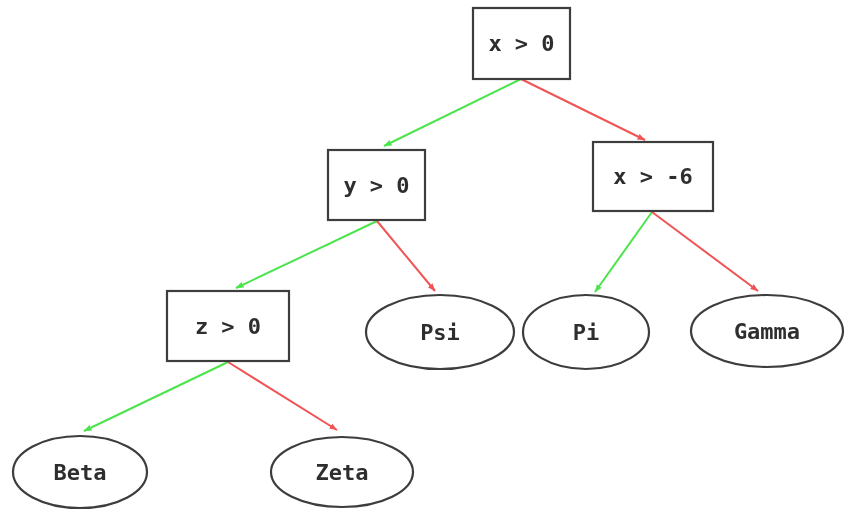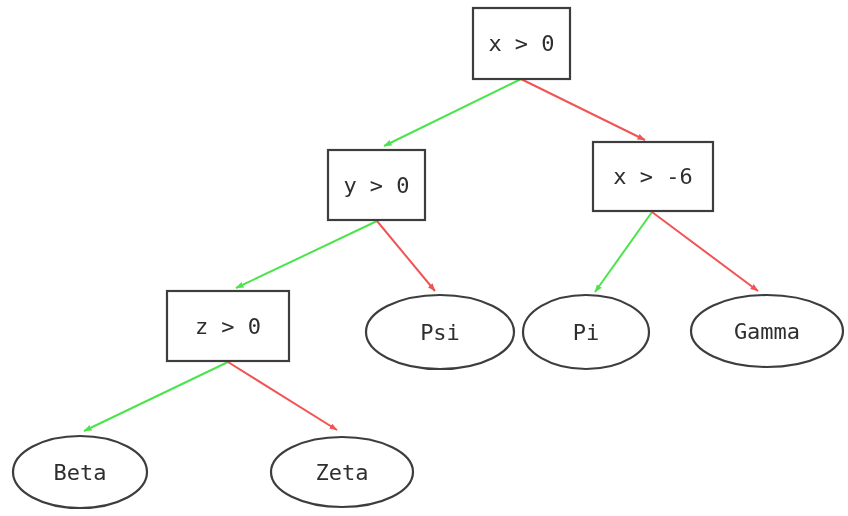--- a/index.html
+++ b/index.html
@@ -6,20 +6,21 @@
     margin: 0;
     padding: 0;
     background: #ffffff;
   }
   .canvas {
     position: relative;
     width: 848px;
     height: 516px;
     background: #ffffff;
     overflow: hidden;
+    font-weight: bold;
   }
   svg {
     display: block;
   }
   .node-label {
     font-family: "DejaVu Sans Mono", "Liberation Mono", monospace;
     font-size: 22px;
     fill: #2e2e2e;
     text-anchor: middle;
   }

